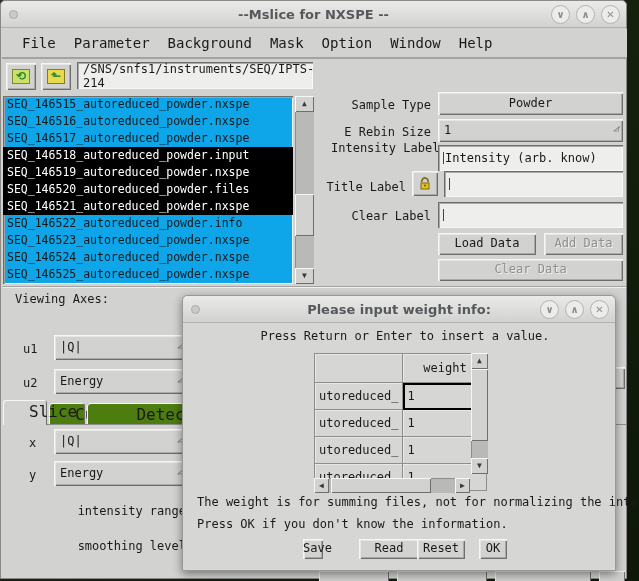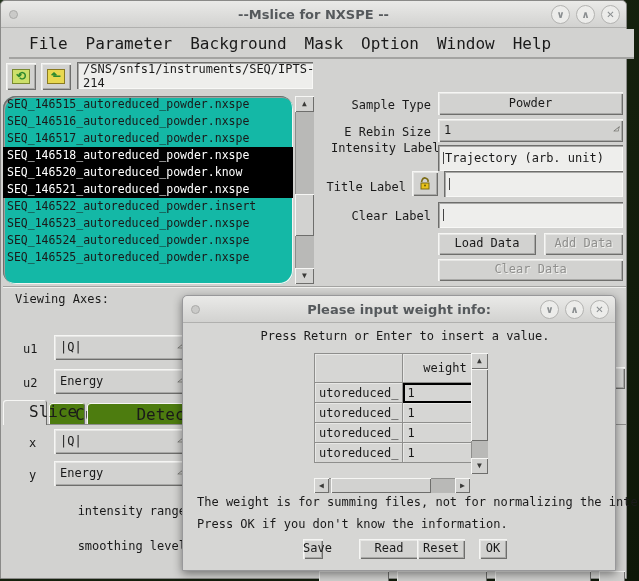--- a/index.html
+++ b/index.html
@@ -6,42 +6,42 @@
   html,body { width:639px; height:581px; overflow:hidden; }
   body {
     font-family:"DejaVu Sans Mono", monospace;
     background:linear-gradient(135deg,#25351f 0%,#17230f 40%,#0e1708 100%);
     position:relative; color:#1a1a1a;
   }
   .abs { position:absolute; }
 
   
   .raised { background:#d2d2d0; box-shadow: inset 1px 1px 0 #f6f6f4, inset 2px 2px 0 #e6e6e4, inset -1px -1px 0 #6e6e6c, inset -2px -2px 0 #a9a9a7; }
-  .sunken { background:#14b8a6; box-shadow: inset 1px 1px 0 #6e6e6c, inset 2px 2px 0 #9f9f9d, inset -1px -1px 0 #f4f4f2; border-radius: 13px; }
+  .sunken { background:#0ea5e9; box-shadow: inset 1px 1px 0 #6e6e6c, inset 2px 2px 0 #9f9f9d, inset -1px -1px 0 #f4f4f2; }
   .field  { background:#eeeeec; box-shadow: inset 1px 1px 0 #6e6e6c, inset 2px 2px 0 #a9a9a7, inset -1px -1px 0 #f8f8f6; }
 
   
   .main-window { left:0; top:2; width:627px; height:579px; background:#d2d2d0;
     border:1px solid #8a8a88; border-top-left-radius:5px; border-top-right-radius:5px; }
   .titlebar { left:0; top:0; width:100%; height:27px;
     background:linear-gradient(#eaeae8,#d2d2d0); border-bottom:1px solid #b0b0ae;
     border-top-left-radius:5px; border-top-right-radius:5px;
     display:flex; align-items:center; }
   .titlebar .win-dot { width:9px; height:9px; border-radius:50%; background:#cacac8;
     border:1px solid #aaaaa8; margin-left:8px; }
   .titlebar .title { position:absolute; left:0; right:0; text-align:center;
     font-family:"DejaVu Sans", sans-serif; font-weight:bold; font-size:13px; color:#55595c; }
   .win-btns { position:absolute; right:6px; top:4px; display:flex; gap:6px; }
   .win-btn { width:19px; height:19px; border-radius:50%; background:#ececea;
     border:1px solid #b3b3b1; color:#8a8e90; font-size:10px; line-height:17px;
     text-align:center; font-family:"DejaVu Sans", sans-serif; font-weight:bold; }
 
-  .menubar { left:8px; top:28px; width:625px; height:30px; background:#d2d2d0;
+  .menubar { left:1px; top:28px; width:625px; height:30px; background:#d2d2d0;
     border-bottom:2px solid #a3a3a1; display:flex; align-items:center; gap:18px;
-    padding-left:20px; font-size:16px; }
+    padding-left:20px; font-size:14px; }
   .menu-item { cursor:default; }
 
   .toolbar-btn { width:30px; height:27px; display:flex; align-items:center; justify-content:center; }
   .icon-tile { width:18px; height:15px; background:#cce06a; border:1px solid #7a8a30;
     color:#2e8a2e; font-weight:bold; font-size:12px; line-height:13px; text-align:center; }
 
   .file-list { left:2px; top:95px; width:290px; height:188px; font-size:11.5px; }
   .file-row { height:17px; line-height:17px; padding-left:4px; white-space:nowrap; }
   .file-row.selected { background:#000; color:#fff; }
   .sb-trough { background:#b9b9b7; box-shadow: inset 1px 1px 0 #8e8e8c; position:absolute; }
@@ -77,21 +77,21 @@
   
   .dialog { left:182px; top:295px; width:434px; height:276px; background:#d6d6d4;
     border:1px solid #98989a; border-radius:5px 5px 0 0; z-index:10;
     box-shadow:0 3px 10px rgba(0,0,0,.45); }
   .dialog .titlebar { border-radius:5px 5px 0 0; }
   .dlg-hint { position:absolute; top:33px; left:0; right:0; text-align:center; font-size:12px;margin-left:12px; }
   .wtable { position:absolute; border-collapse:collapse; }
   .wtable td { border:1px solid #8e8e8c; font-size:12px; background:#d6d6d4; padding:0 4px;
     box-shadow: inset 1px 1px 0 #e8e8e6; }
   .wtable .hdr { height:29px; text-align:center; }
-  .wtable .cell { height:20px; }
+  .wtable .cell { height:27px; }
   .wtable .focus { outline:2px solid #000; outline-offset:-2px; }
   .dlg-note { position:absolute; left:14px; font-size:12px; white-space:nowrap; }
   .dlg-btn { position:absolute; height:20px; font-size:12px; text-align:center; line-height:19px; }
 </style>
 </head>
 <body>
 
 <div class="abs main-window">
 
   <div class="abs titlebar">
@@ -122,24 +122,25 @@
   </div>
   <div class="abs txt field" style="left:76px; top:61px; width:236px; height:27px;">
     <span class="cursor-mark"></span>
     <span>/SNS/snfs1/instruments/SEQ/IPTS-214</span>
   </div>
 
   <div class="abs sunken file-list">
     <div class="file-row">SEQ_146515_autoreduced_powder.nxspe</div>
     <div class="file-row">SEQ_146516_autoreduced_powder.nxspe</div>
     <div class="file-row">SEQ_146517_autoreduced_powder.nxspe</div>
-    <div class="file-row selected">SEQ_146518_autoreduced_powder.nxspe</div>
-    <div class="file-row selected">SEQ_146520_autoreduced_powder.know</div>
+    <div class="file-row selected">SEQ_146518_autoreduced_powder.input</div>
+    <div class="file-row selected">SEQ_146519_autoreduced_powder.nxspe</div>
+    <div class="file-row selected">SEQ_146520_autoreduced_powder.files</div>
     <div class="file-row selected">SEQ_146521_autoreduced_powder.nxspe</div>
-    <div class="file-row">SEQ_146522_autoreduced_powder.insert</div>
+    <div class="file-row">SEQ_146522_autoreduced_powder.info</div>
     <div class="file-row">SEQ_146523_autoreduced_powder.nxspe</div>
     <div class="file-row">SEQ_146524_autoreduced_powder.nxspe</div>
     <div class="file-row">SEQ_146525_autoreduced_powder.nxspe</div>
   </div>
 
   <div class="abs sb-trough" style="left:294px; top:95px; width:19px; height:188px;"></div>
   <div class="sb-arrow" style="left:294px; top:95px;">▲</div>
   <div class="sb-thumb" style="left:294px; top:193px; width:19px; height:42px;"></div>
   <div class="sb-arrow" style="left:294px; top:267px;">▼</div>
 
@@ -148,21 +149,21 @@
 
   <div class="frm-label right-align" style="left:330px; top:124px; width:100px;">E Rebin Size</div>
   <div class="combo raised" style="left:437px; top:118px; width:185px; height:23px; line-height:22px;">
     <span>1</span>
     <span class="arrow">◿</span>
   </div>
 
   <div class="frm-label right-align" style="left:330px; top:140px; width:100px;">Intensity Label</div>
   <div class="abs txt field" style="left:437px; top:144px; width:185px; height:26px;">
     <span class="cursor-mark"></span>
-    <span>Trajectory (arb. unit)</span>
+    <span>Intensity (arb. know)</span>
   </div>
 
   <div class="frm-label right-align" style="left:305px; top:179px; width:100px;">Title Label</div>
   <div class="abs raised" style="left:411px; top:170px; width:26px; height:25px; display:flex; align-items:center; justify-content:center;">
     <svg width="14" height="14" viewBox="0 0 14 14">
       <path d="M4 6 V4 a3 3 0 0 1 6 0" fill="none" stroke="#7a6a10" stroke-width="1.6" transform="rotate(18 7 4)"></path>
       <rect x="3" y="6" width="8" height="6" fill="#e8c21a" stroke="#7a6a10" stroke-width="1"></rect>
       <circle cx="7" cy="8.6" r="1" fill="#6a5a08"></circle>
     </svg>
   </div>

